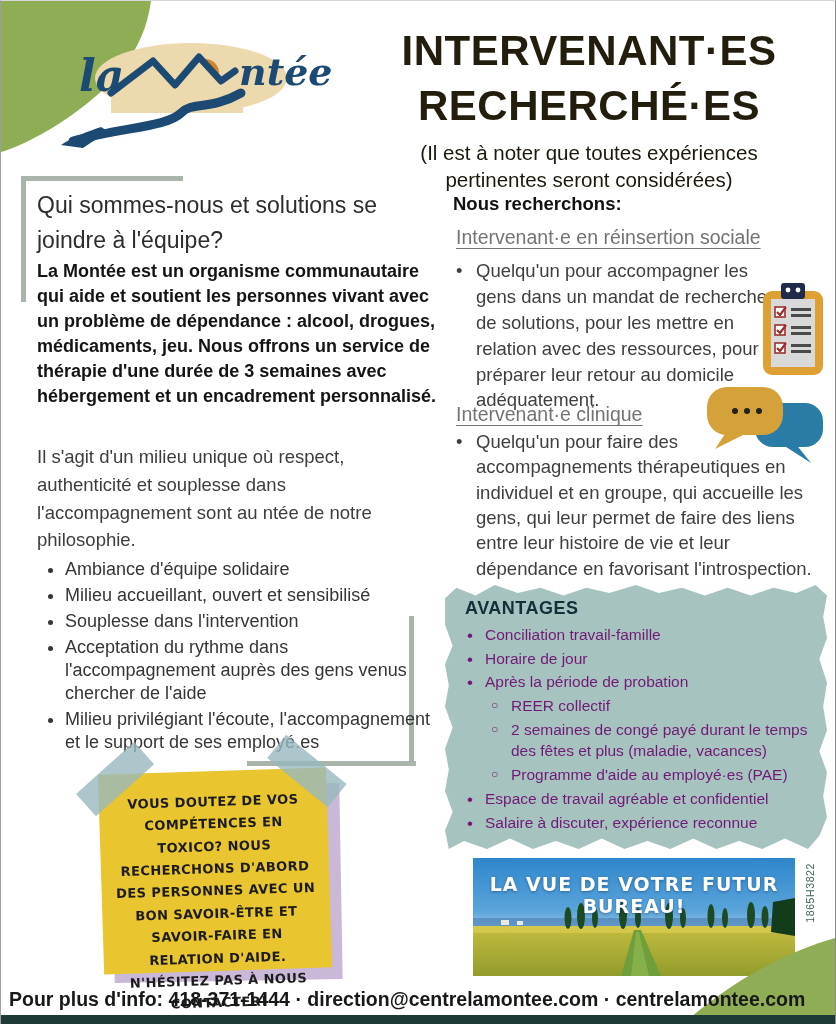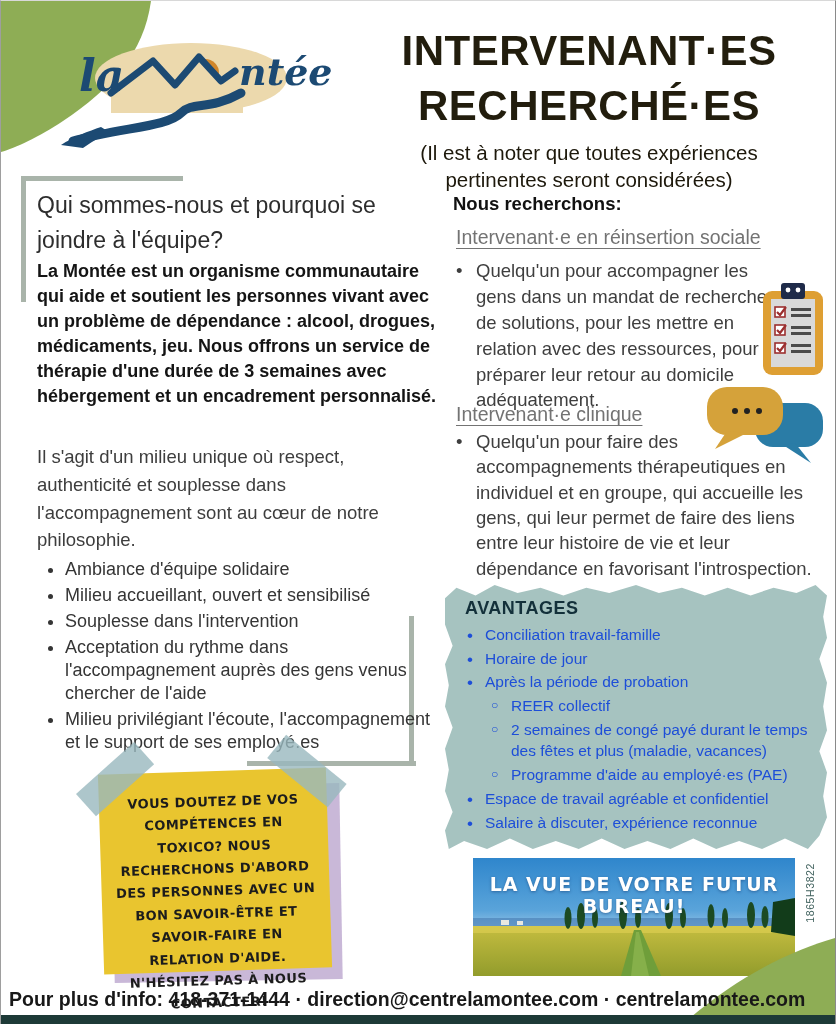--- a/index.html
+++ b/index.html
@@ -54,21 +54,21 @@
   #sec1-body{left:455px;top:257px;width:328px;}
   #sec2-body{left:455px;top:428px;width:366px;line-height:1.37;}
   #clipboard-icon{left:760px;top:282px;width:64px;height:96px;z-index:2;}
   #speech-icon{left:702px;top:386px;width:128px;height:80px;z-index:2;}
 
   
   #adv-box{left:444px;top:584px;width:382px;height:264px;background:#a6c3c0;z-index:1;
     padding:13px 16px 8px 20px;
     clip-path:polygon(0% 5%,3% 1%,8% 4%,13% 0%,19% 3%,25% 1%,31% 4%,37% 1%,43% 3%,50% 0%,56% 3%,62% 1%,68% 4%,74% 1%,80% 4%,86% 1%,92% 3%,97% 0%,100% 4%,99% 12%,100% 20%,98% 28%,100% 37%,99% 46%,100% 55%,98% 63%,100% 71%,99% 80%,100% 88%,98% 95%,95% 100%,89% 96%,83% 100%,77% 97%,71% 100%,65% 96%,59% 100%,53% 97%,47% 100%,41% 96%,35% 100%,29% 97%,23% 100%,17% 96%,11% 100%,5% 97%,1% 100%,0% 93%,2% 86%,0% 78%,1% 70%,0% 62%,2% 54%,0% 46%,1% 38%,0% 30%,2% 23%,0% 15%);}
   #adv-title{font-size:18px;font-weight:800;letter-spacing:.5px;color:#13303a;margin-bottom:5px;}
-  .adv-item{position:relative;font-size:15.5px;line-height:1.4;color:#1d4ed8;margin-bottom:2px;}
+  .adv-item{position:relative;font-size:15.5px;line-height:1.4;color:#701a75;margin-bottom:2px;}
   .adv-item.l1{padding-left:20px;}
   .adv-item.l1::before{content:"•";position:absolute;left:2px;font-size:17px;}
   .adv-item.l2{padding-left:46px;}
   .adv-item.l2::before{content:"○";position:absolute;left:26px;font-size:12px;top:2px;}
 
   
   #photo{left:472px;top:857px;width:322px;height:118px;overflow:hidden;z-index:1;}
   #photo-caption{position:absolute;left:0;top:15px;width:100%;text-align:center;
     font-size:19px;font-weight:700;letter-spacing:1px;color:#fff;
     font-family:"DejaVu Sans", sans-serif;text-shadow:0 1px 3px rgba(10,40,90,.45);}
@@ -104,23 +104,23 @@
     <div class="title-line">INTERVENANT·ES</div>
     <div class="title-line">RECHERCHÉ·ES</div>
     <div id="subtitle">(Il est à noter que toutes expériences pertinentes seront considérées)</div>
   </div>
 
   <div id="br-top-h" class="abs bracket"></div>
   <div id="br-top-v" class="abs bracket"></div>
   <div id="br-bot-v" class="abs bracket"></div>
   <div id="br-bot-h" class="abs bracket"></div>
 
-  <div id="left-heading" class="abs">Qui sommes-nous et pourquoi se joindre à l'équipe?</div>
+  <div id="left-heading" class="abs">Qui sommes-nous et solutions se joindre à l'équipe?</div>
   <div id="intro-bold" class="abs">La Montée est un organisme communautaire qui aide et soutient les personnes vivant avec un problème de dépendance : alcool, drogues, médicaments, jeu. Nous offrons un service de thérapie d'une durée de 3 semaines avec hébergement et un encadrement personnalisé.</div>
-  <div id="intro-2" class="abs">Il s'agit d'un milieu unique où respect, authenticité et souplesse dans l'accompagnement sont au cœur de notre philosophie.</div>
+  <div id="intro-2" class="abs">Il s'agit d'un milieu unique où respect, authenticité et souplesse dans l'accompagnement sont au ntée de notre philosophie.</div>
   <ul id="left-bullets" class="abs">
     <li>Ambiance d'équipe solidaire</li>
     <li>Milieu accueillant, ouvert et sensibilisé</li>
     <li>Souplesse dans l'intervention</li>
     <li>Acceptation du rythme dans l'accompagnement auprès des gens venus chercher de l'aide</li>
     <li>Milieu privilégiant l'écoute, l'accompagnement et le support de ses employé.es</li>
   </ul>
 
   <div id="note-wrap" class="abs">
     <div id="note-shadow"></div>

